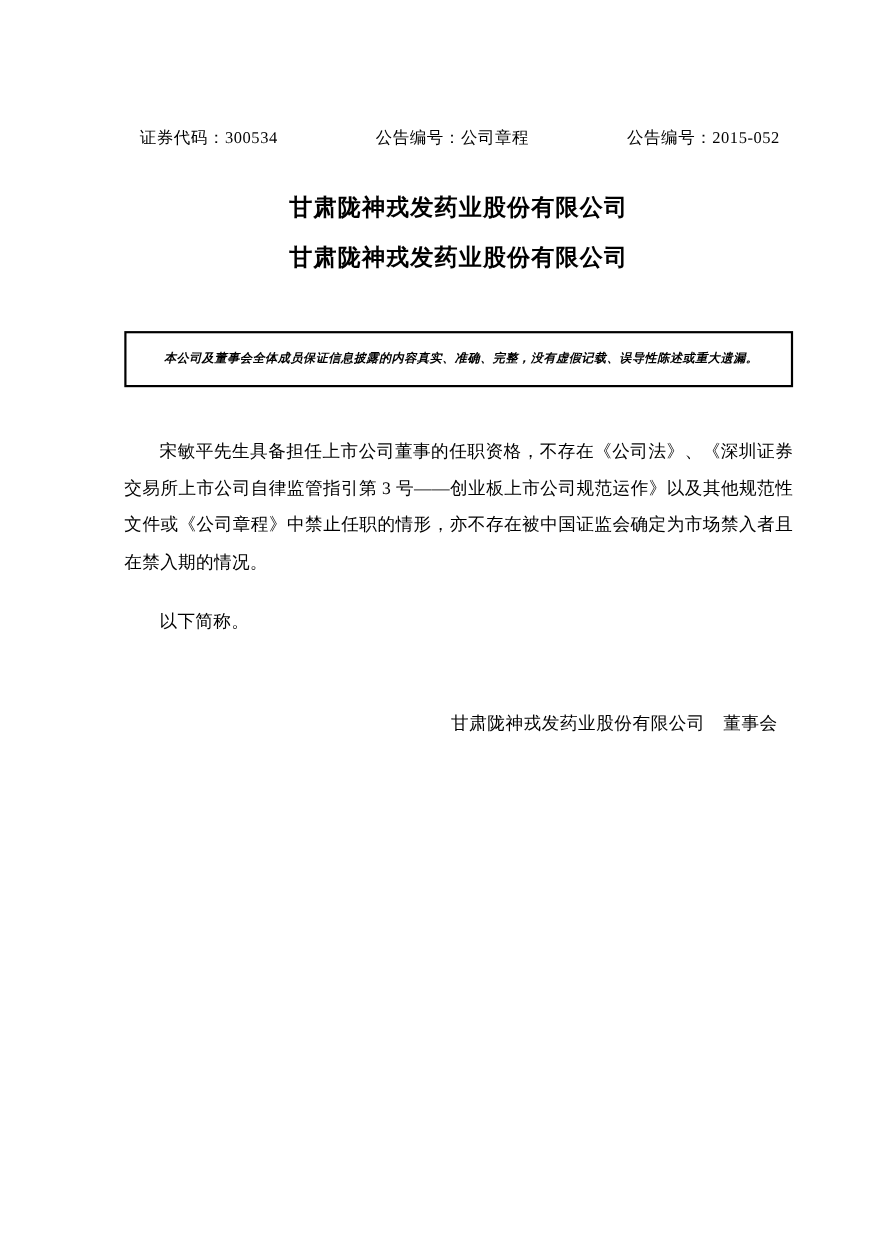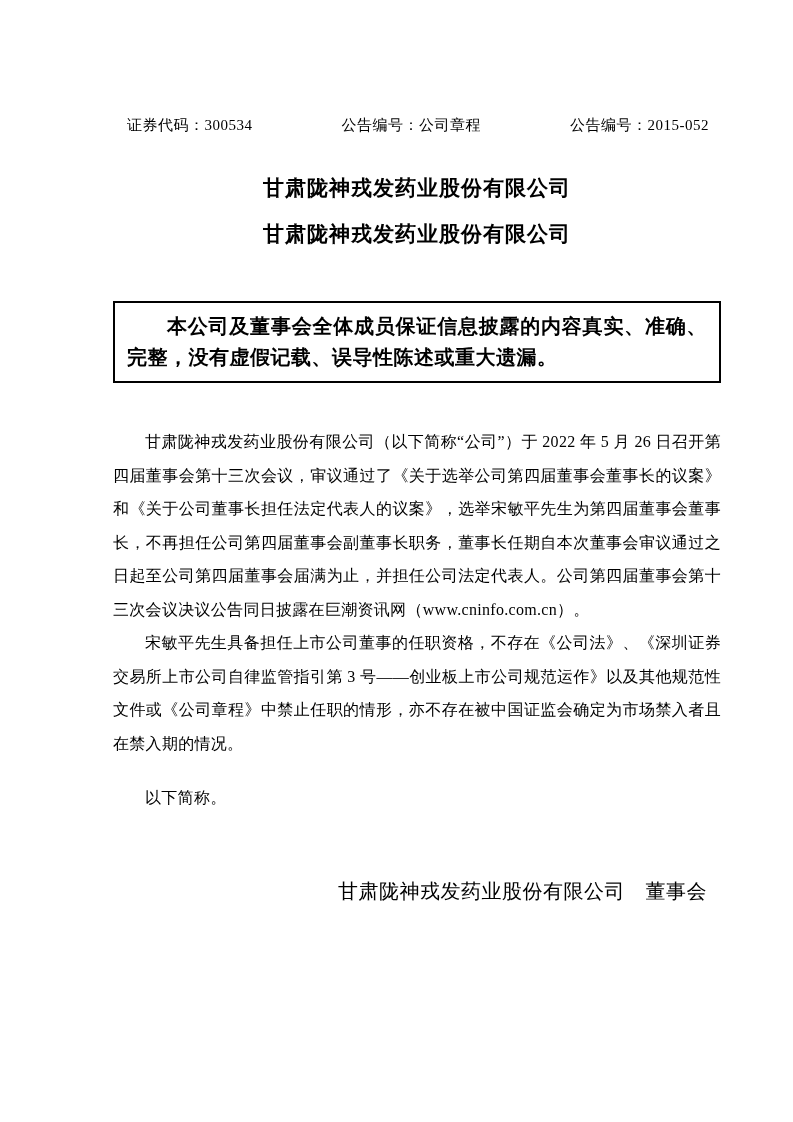--- a/index.html
+++ b/index.html
@@ -34,25 +34,26 @@
     font-weight: bold;
     font-size: 21px;
     line-height: 46px;
     letter-spacing: 1px;
   }
   .disclaimer-box {
     margin-top: 44px;
     border: 2px solid #000000;
     padding: 8px 12px 8px 12px;
     font-weight: bold;
-    font-size: 20px;
+    font-size: 11px;
     line-height: 31px;
     text-indent: 2em;
     text-align: justify;
     letter-spacing: 0.5px;
+    font-style: italic;
   }
   .body-block {
     margin-top: 42px;
     font-size: 16px;
     line-height: 33.5px;
     letter-spacing: 0.3px;
   }
   .para {
     margin: 0;
     text-indent: 2em;
@@ -60,21 +61,21 @@
     text-justify: inter-ideograph;
   }
   .closing {
     margin: 0;
     margin-top: 21px;
     text-indent: 2em;
   }
   .signature-block {
     margin-top: 56px;
     text-align: right;
-    font-size: 20px;
+    font-size: 16px;
     line-height: 40px;
     padding-right: 14px;
     letter-spacing: 0.5px;
   }
 </style>
 </head>
 <body>
 
 <div class="page">
 
@@ -87,21 +88,20 @@
   <div class="title-block">
     <div>甘肃陇神戎发药业股份有限公司</div>
     <div>甘肃陇神戎发药业股份有限公司</div>
   </div>
 
   <div class="disclaimer-box">
     <span>本公司及董事会全体成员保证信息披露的内容真实、准确、完整，没有虚假记载、误导性陈述或重大遗漏。</span>
   </div>
 
   <div class="body-block">
-    <p class="para">甘肃陇神戎发药业股份有限公司（以下简称“公司”）于 2022 年 5 月 26 日召开第四届董事会第十三次会议，审议通过了《关于选举公司第四届董事会董事长的议案》和《关于公司董事长担任法定代表人的议案》，选举宋敏平先生为第四届董事会董事长，不再担任公司第四届董事会副董事长职务，董事长任期自本次董事会审议通过之日起至公司第四届董事会届满为止，并担任公司法定代表人。公司第四届董事会第十三次会议决议公告同日披露在巨潮资讯网（www.cninfo.com.cn）。</p>
     <p class="para">宋敏平先生具备担任上市公司董事的任职资格，不存在《公司法》、《深圳证券交易所上市公司自律监管指引第 3 号——创业板上市公司规范运作》以及其他规范性文件或《公司章程》中禁止任职的情形，亦不存在被中国证监会确定为市场禁入者且在禁入期的情况。</p>
     <p class="closing">以下简称。</p>
   </div>
 
   <div class="signature-block">
     <div>甘肃陇神戎发药业股份有限公司　董事会</div>
   </div>
 
 </div>
 

